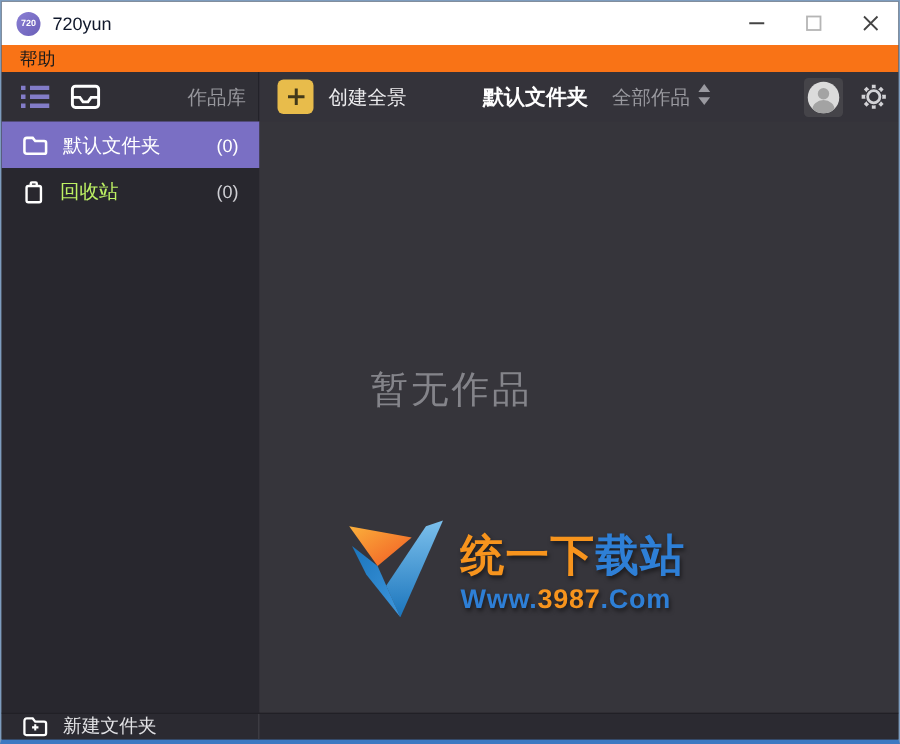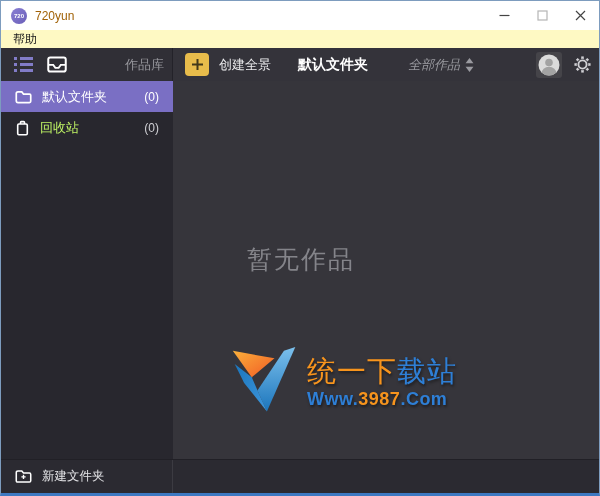--- a/index.html
+++ b/index.html
@@ -20,27 +20,27 @@
     height:29px; background:#ffffff;
     display:flex; align-items:center; flex:none;
   }
   .app-icon {
     width:16px; height:16px; border-radius:50%;
     background:linear-gradient(135deg,#8a7fd4,#6a5fb8);
     color:#fff; font-size:6px; font-weight:bold;
     display:flex; align-items:center; justify-content:center;
     margin:0 8px 0 10px; letter-spacing:0;
   }
-  .win-title { font-size:12px; color:#a16207; }
+  .win-title { font-size:12px; color:#0f172a; }
   .win-controls { margin-left:auto; display:flex; height:100%; }
   .win-btn { width:38px; height:100%; display:flex; align-items:center; justify-content:center; }
 
   
   .menubar {
-    height:18px; background:#fef9c3; flex:none;
+    height:18px; background:#f97316; flex:none;
     display:flex; align-items:center; padding-left:8px;
   }
   .menu-item { font-size:12px; color:#1b1b1b; padding:0 4px; }
 
   
   .toolbar { height:33px; flex:none; display:flex; }
   .toolbar-left {
     width:172px; flex:none; background:#302f36;
     display:flex; align-items:center;
     padding:0 8px 0 13px; border-right:1px solid #232229;text-align:center;
@@ -52,21 +52,21 @@
     flex:1; background:#34333a;
     display:flex; align-items:center; padding:0 8px 0 12px;
   }
   .create-btn { display:flex; align-items:center; }
   .plus-box {
     width:24px; height:23px; background:#e8bc4b; border-radius:4px;
     display:flex; align-items:center; justify-content:center;
   }
   .create-label { font-size:13px; color:#ededef; margin-left:10px; }
   .current-folder { margin-left:auto; font-size:14px; font-weight:bold; color:#ffffff; }
-  .filter-group { display:flex; align-items:center; margin-left:40px;font-style:italic; }
+  .filter-group { display:flex; align-items:flex-start; margin-left:16px; }
   .filter-label { font-size:13px; color:#9a9aa0; margin-right:5px; }
   .avatar-btn {
     margin-left:62px; background:#454449; border-radius:3px;
     padding:2px; display:flex; align-items:center; justify-content:center;
   }
   .gear-btn { margin-left:12px; }
 
   
   .app-body { flex:1; display:flex; min-height:0; }
   .sidebar { width:172px; flex:none; background:#28272e; }
@@ -80,29 +80,29 @@
   .side-item.selected .s-count { color:#ffffff; }
 
   .content { flex:1; background:#36353b; position:relative; }
   .empty-state { position:absolute; top:162px; left:0; width:256px; text-align:center; }
   .empty-title { font-size:25px; color:#84848a; letter-spacing:2px; }
   .empty-hint { font-size:13px; color:#6c6c72; margin-top:15px; white-space:nowrap; }
 
   
   .watermark { position:absolute; left:56px; top:263px; display:flex; align-items:center; }
   .wm-text { margin-left:6px; }
-  .wm-name { font-size:29px; font-weight:normal; line-height:1.05; letter-spacing:1px;
+  .wm-name { font-size:29px; font-weight:bold; line-height:1.05; letter-spacing:1px;
              text-shadow:1px 2px 3px rgba(0,0,0,0.5); white-space:nowrap; }
   .wm-orange { color:#f7941d; }
   .wm-blue { color:#2e7fd6; }
   .wm-url { font-size:18px; font-weight:bold; letter-spacing:0.5px; margin-top:2px;
             text-shadow:1px 2px 3px rgba(0,0,0,0.5); white-space:nowrap; }
 
   
-  .footer { height:34px; flex:none; display:flex; background:#2b2a31; border-top:1px solid #212026; }
+  .footer { height:18px; flex:none; display:flex; background:#2b2a31; border-top:1px solid #212026; }
   .footer-left {
     width:172px; flex:none; display:flex; align-items:center;
     padding-left:14px; border-right:1px solid #3c3b42;
   }
   .footer-left .f-label { font-size:12.5px; color:#e3e3e6; margin-left:10px; }
   .footer-right { flex:1; display:flex; align-items:center; justify-content:center; }
   .tip-text { font-size:12px; color:#96969c; }
 </style>
 </head>
 <body>

